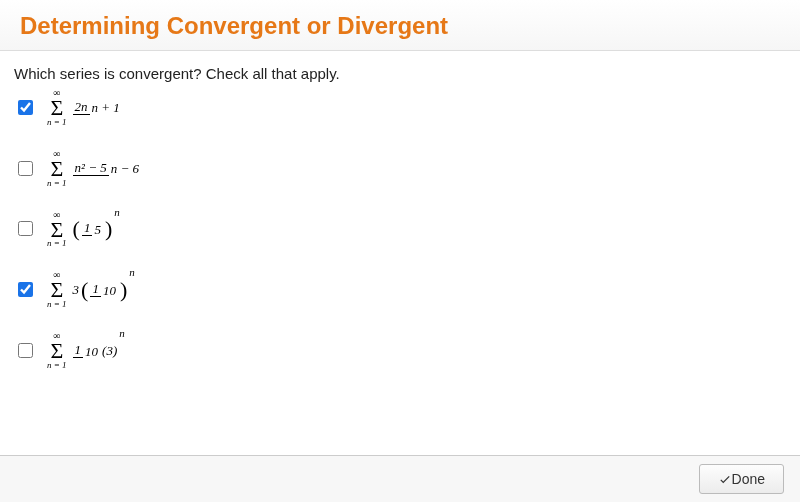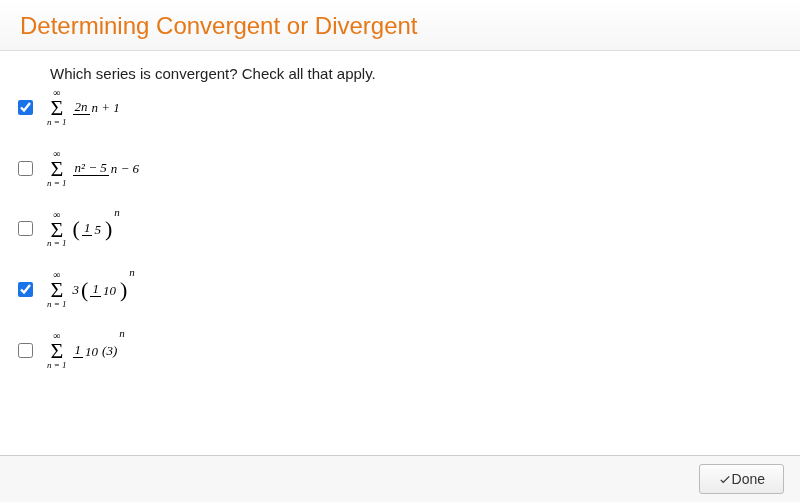--- a/index.html
+++ b/index.html
@@ -13,29 +13,28 @@
     overflow: hidden;
     position: relative;
   }
   .header-wrap {
     padding: 12px 20px 10px 20px;
     border-bottom: 1px solid #ddd;
     background: linear-gradient(#ffffff, #f6f6f6);
   }
   .title {
     font-size: 24px;
-    font-weight: normal;
+    font-weight: bold;
     color: #e67817;
     margin: 0;
   }
   .prompt {
     font-size: 15px;
     padding: 14px 0 6px 14px;
     color: #222;
-    margin-left: 36px;
   }
   .options {
     padding: 0 14px;
   }
   .option-row {
     display: flex;
     align-items: center;
     margin-bottom: 22px;
   }
   .option-row input[type="checkbox"] {

